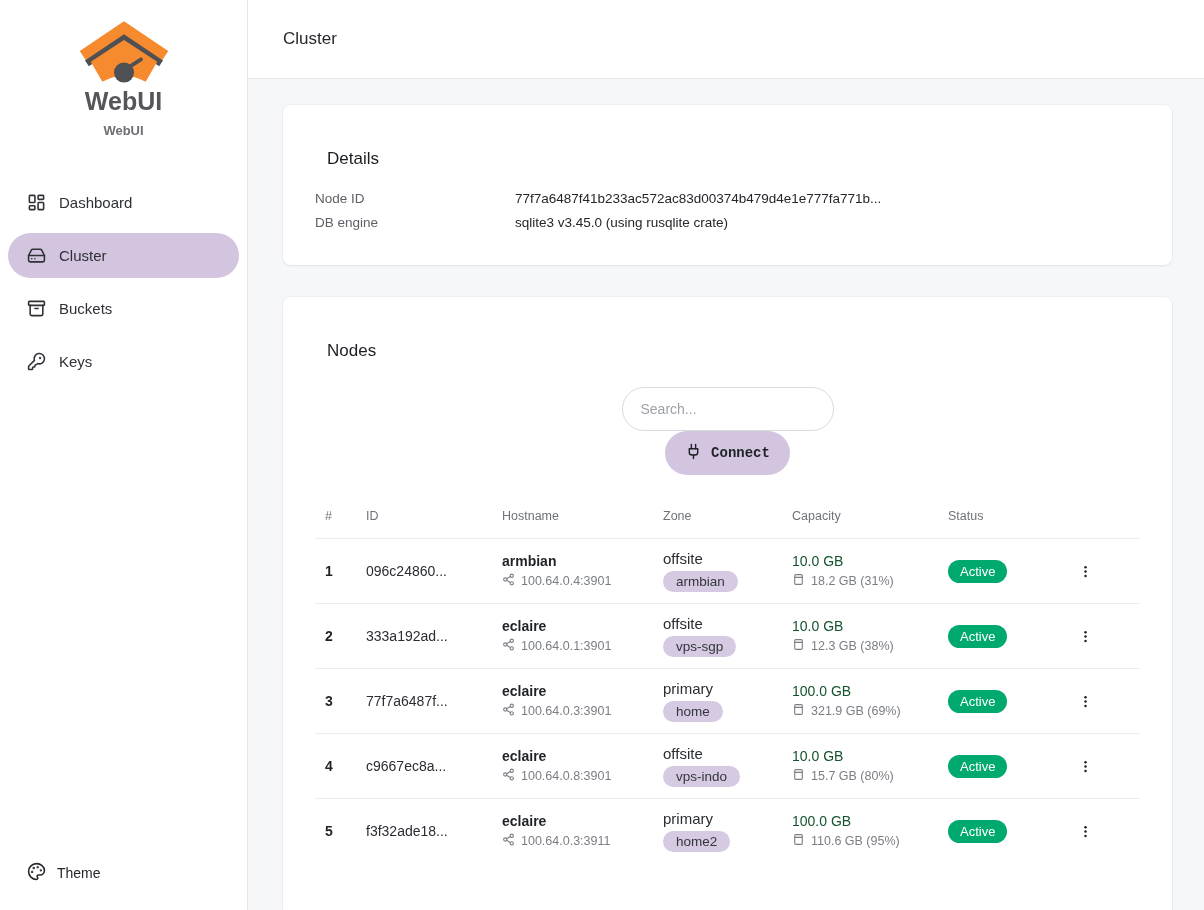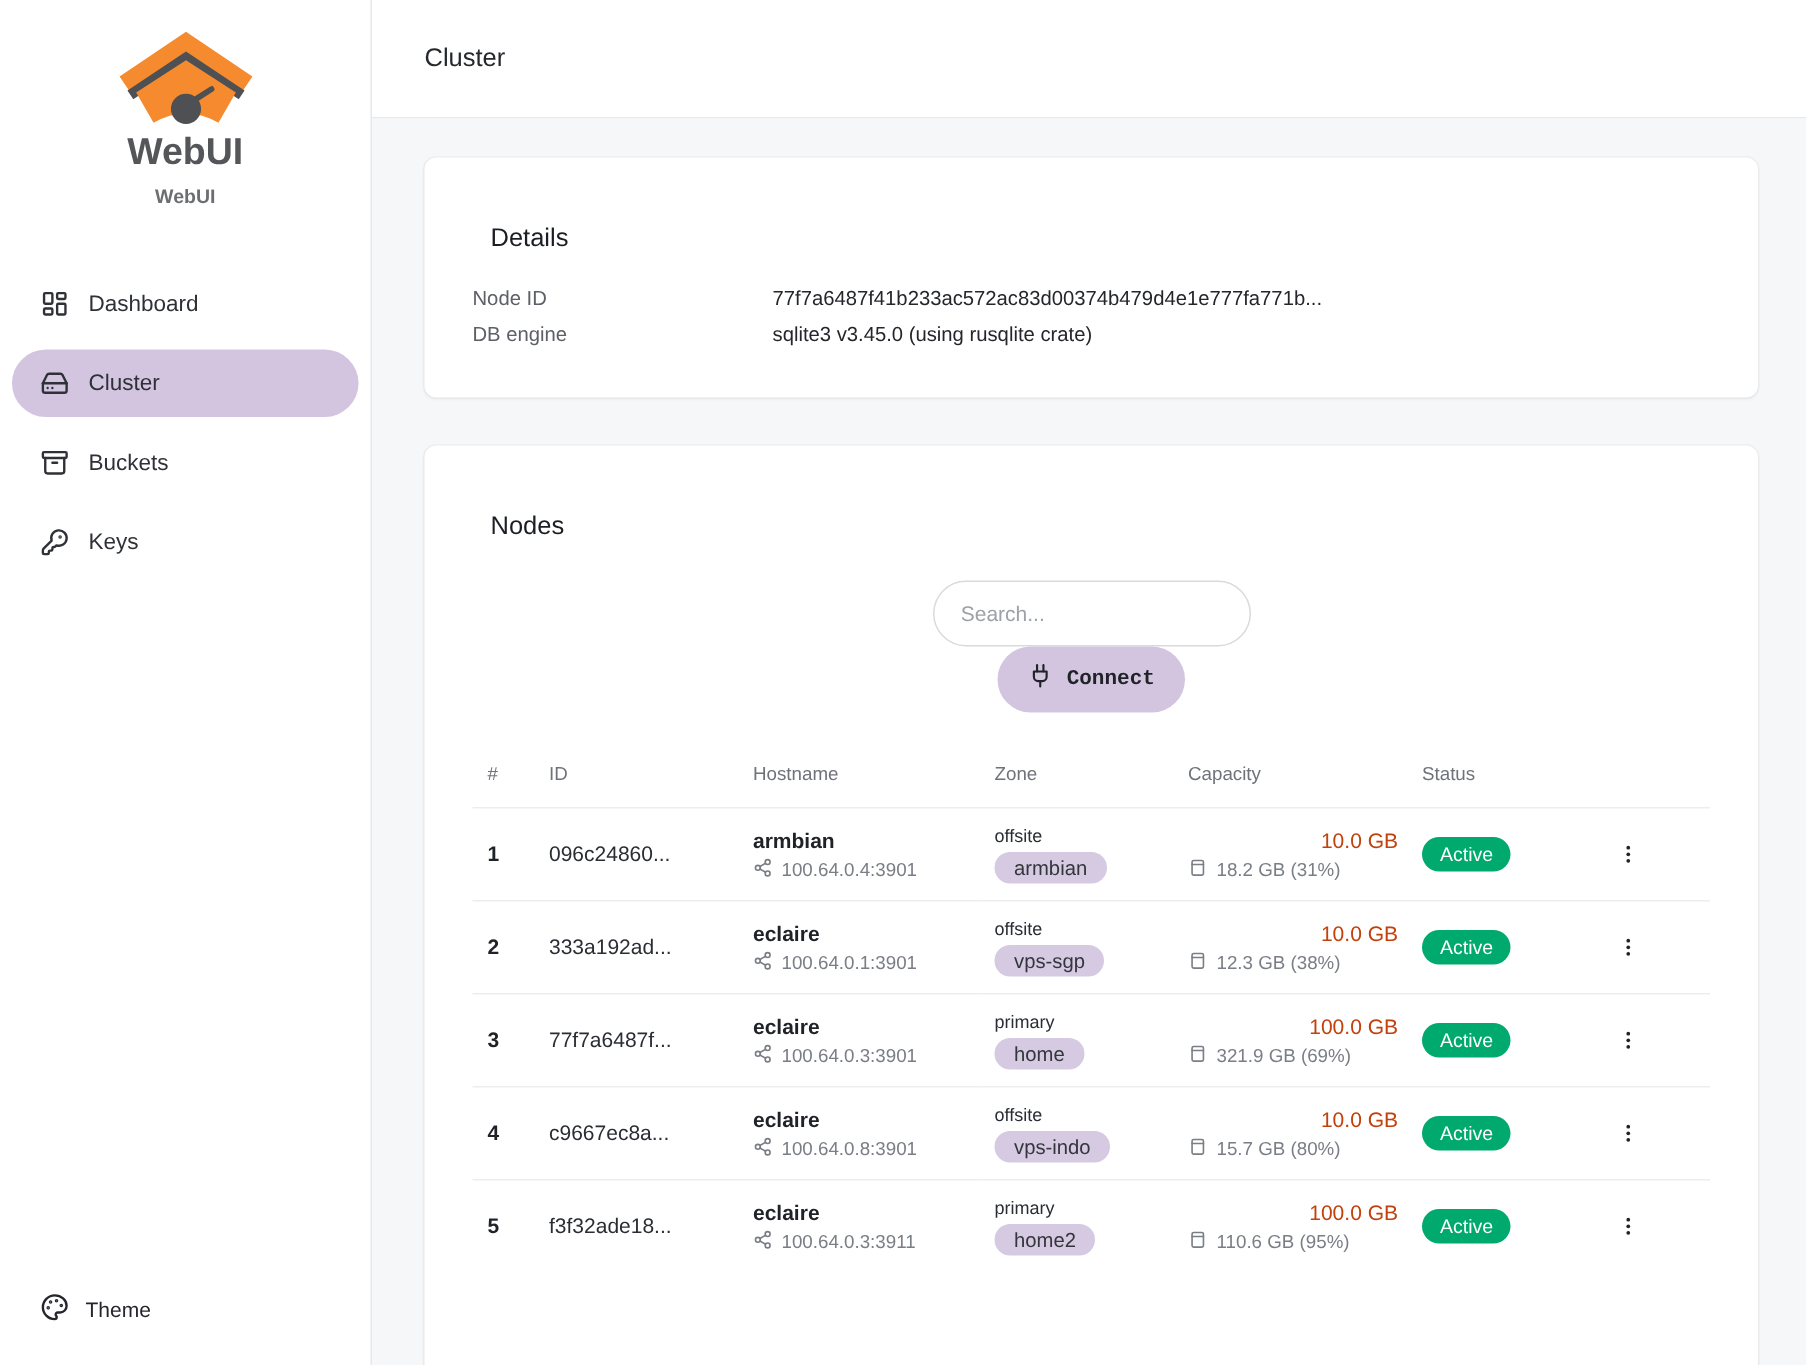--- a/index.html
+++ b/index.html
@@ -79,26 +79,26 @@
     padding:8px 8px 15px;
   }
   th:first-child, td:first-child { padding-left:10px; }
   td { padding:11px 8px; border-top:1px solid #ededf0; vertical-align:middle; }
   td.actions-cell { padding-left:10px; }
   .num { font-weight:700; font-size:14px; color:#1f2227; }
   .id-text { font-size:14px; color:#2a2d33; }
   .host-name { font-weight:700; color:#1f2227; font-size:14px; }
   .sub-line { display:flex; align-items:center; gap:6px; color:#7a7e85; font-size:12.5px; margin-top:4px; }
   .sub-line svg { width:13px; height:13px; flex:none; }
-  .zone-name { font-size:12px; color:#2a2d33; }
+  .zone-name { font-size:15px; color:#2a2d33; }
   .zone-badge {
     display:inline-block; margin-top:4px; background:#d6c9e2; color:#33363c;
     font-size:13.5px; padding:3px 13px; border-radius:13px;
   }
-  .cap-total { font-size:14px; color:#c2410c;text-align:right; }
+  .cap-total { font-size:14px; color:#14532d; }
   .status-badge {
     display:inline-block; background:#00a96e; color:#fff;
     font-size:13px; font-weight:500; padding:4px 12px; border-radius:12px;
   }
   .menu-btn { background:none; border:none; cursor:pointer; color:#1f2227; padding:4px; display:flex; }
   .menu-btn svg { width:15px; height:19px; }
 </style>
 </head>
 <body>
 

